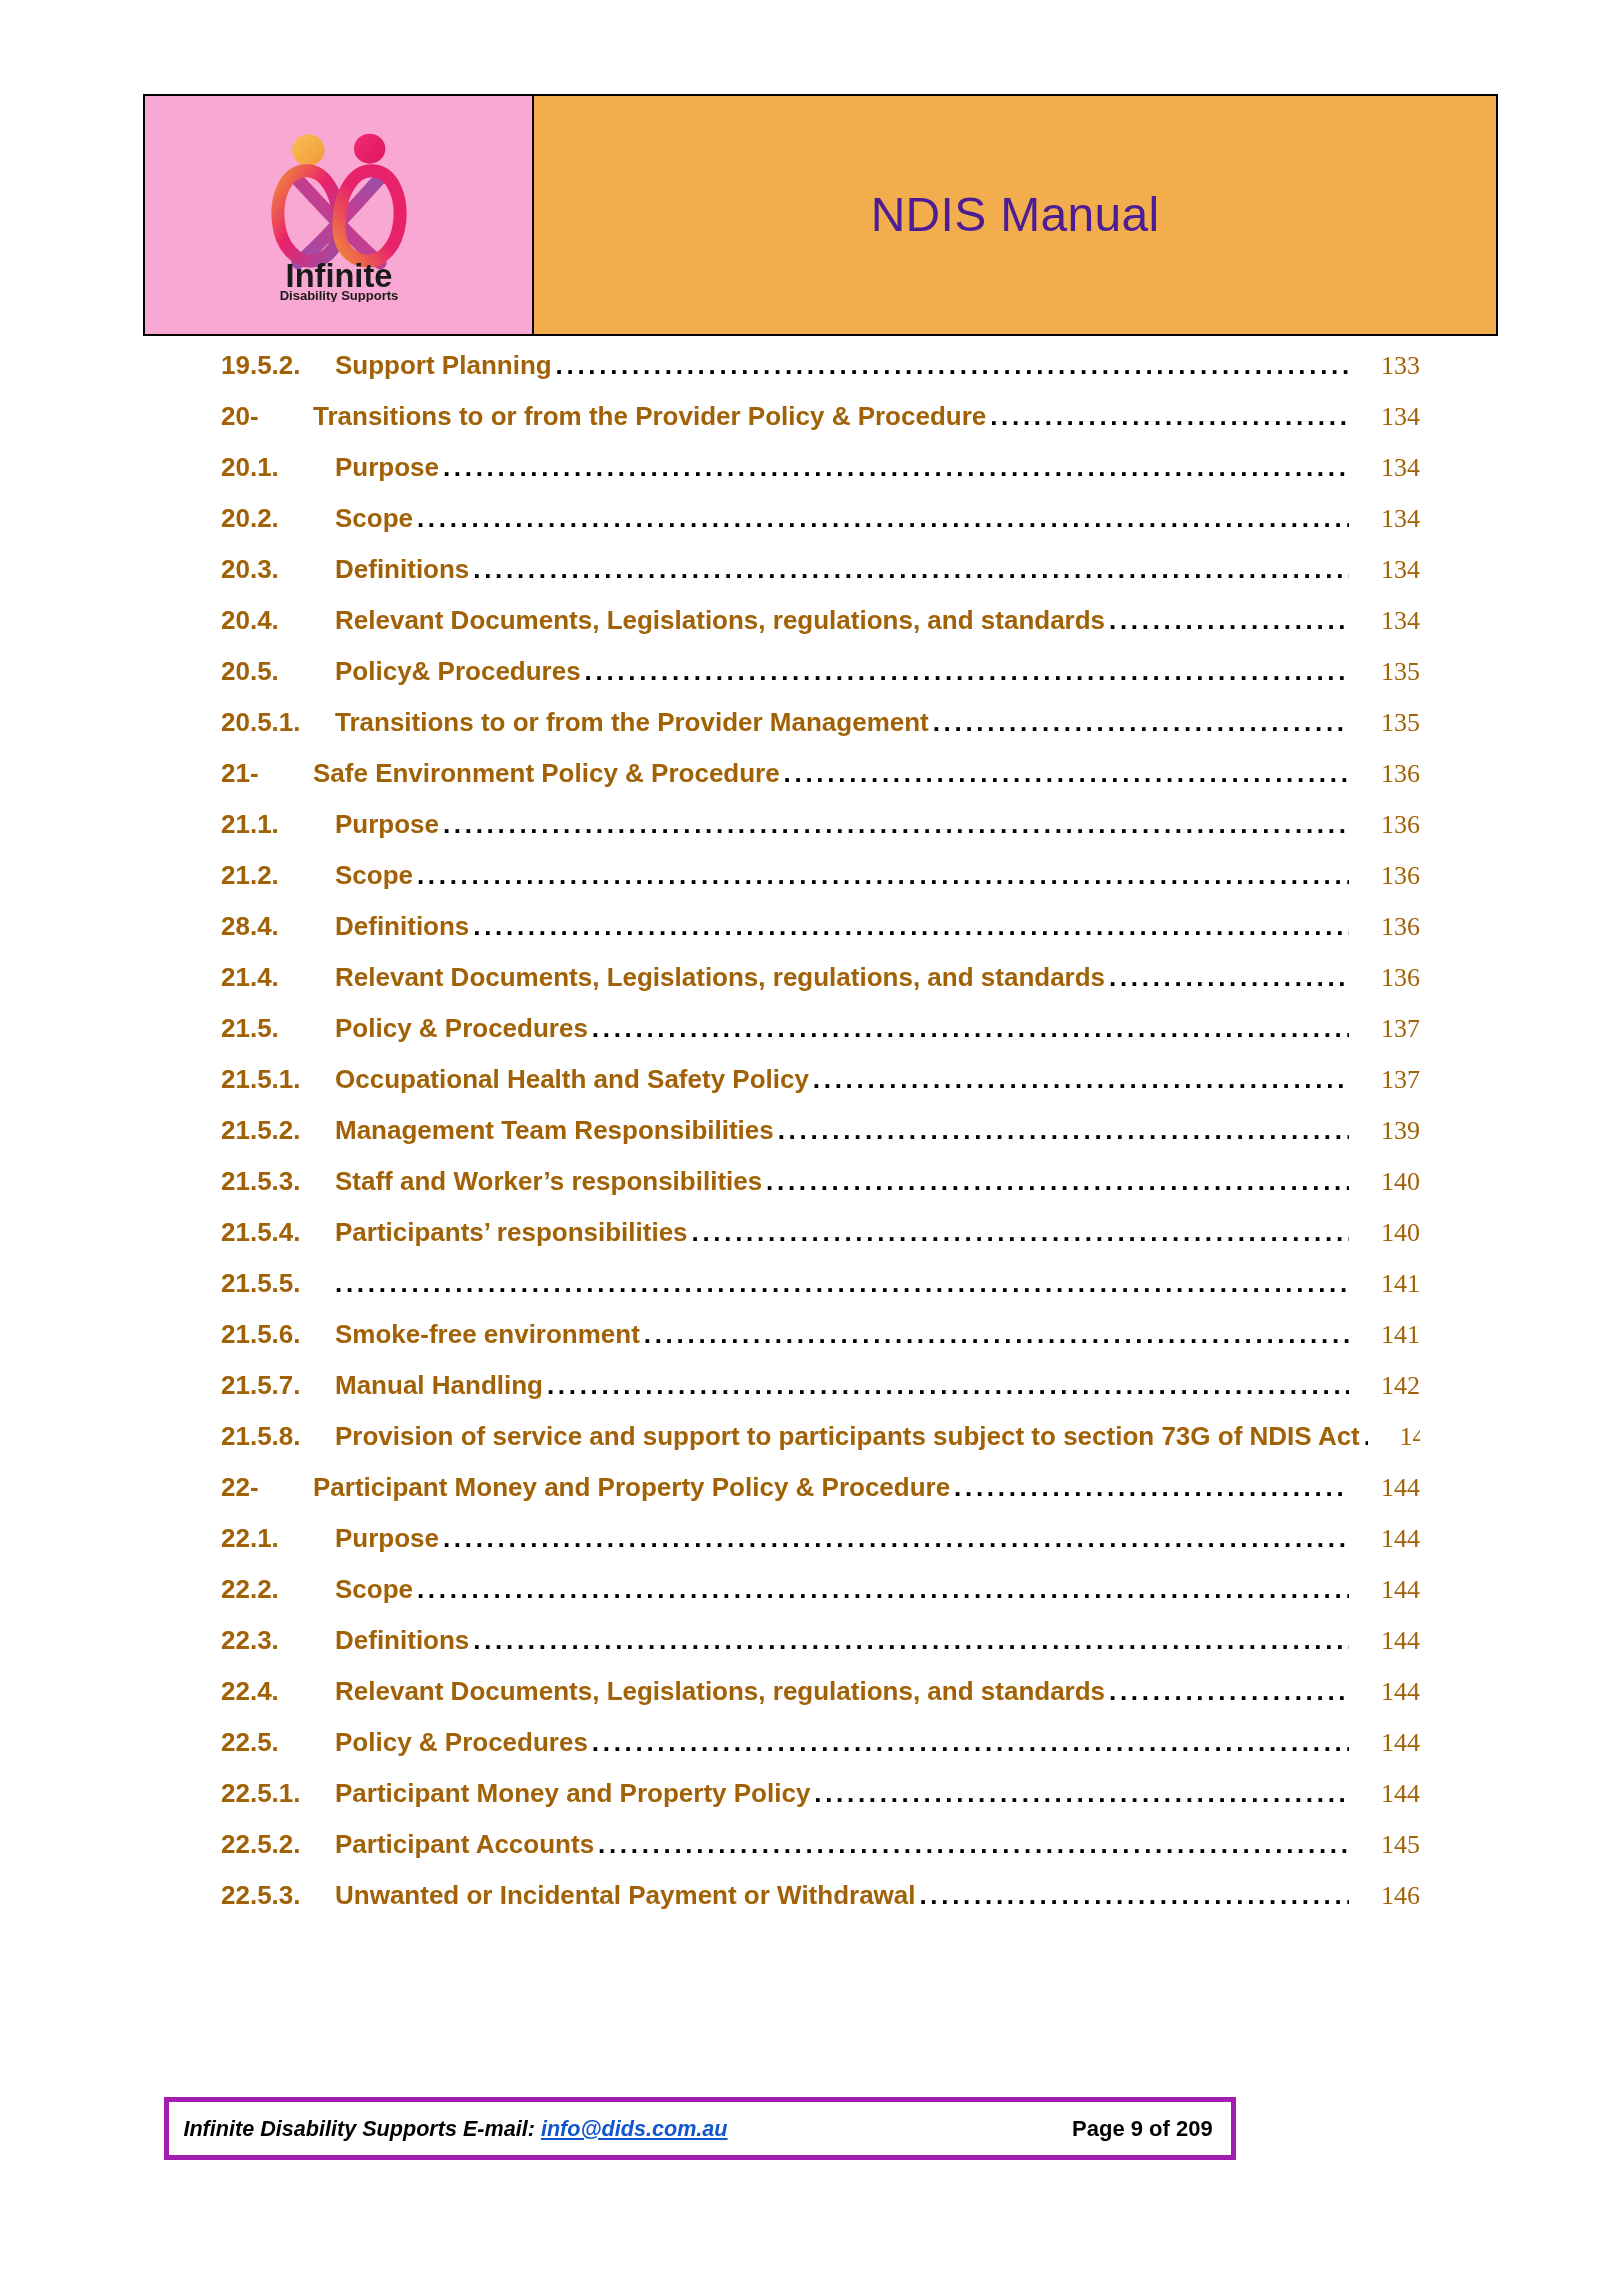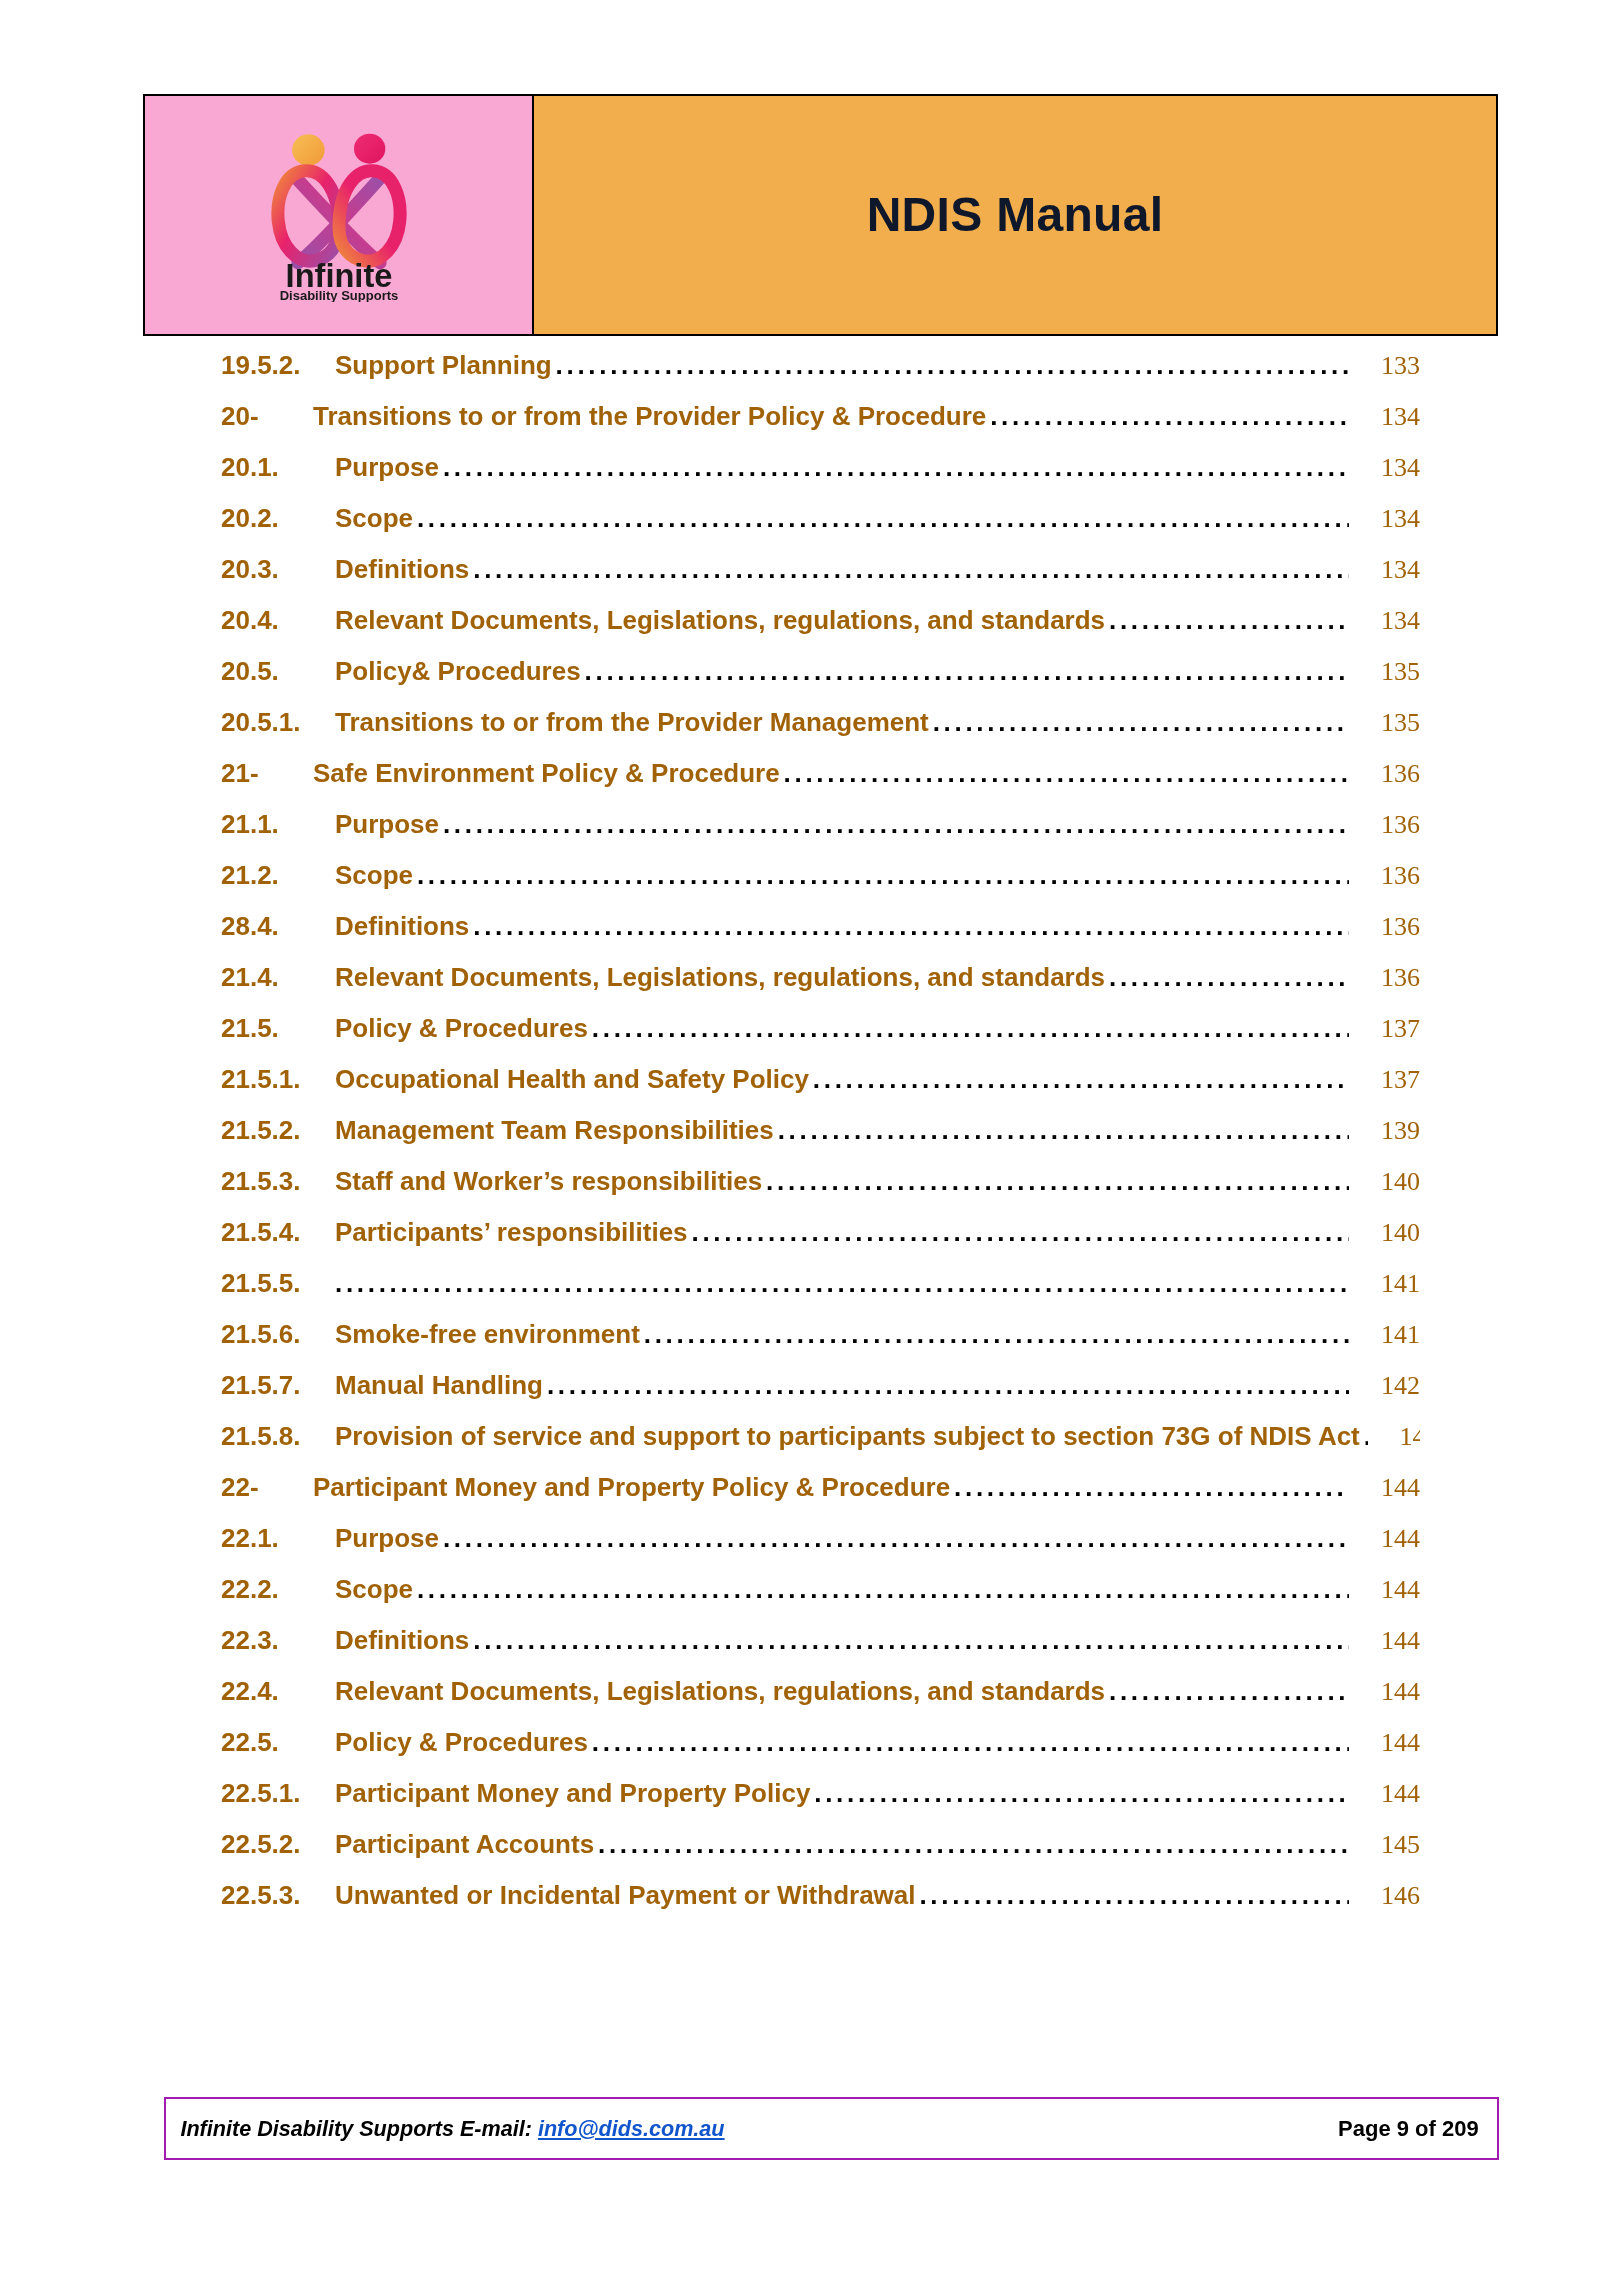--- a/index.html
+++ b/index.html
@@ -42,23 +42,23 @@
     height: 173px;
   }
   #title-cell {
     flex: 1 1 auto;
     background: #F2AE4C;
     display: flex;
     align-items: center;
     justify-content: center;
   }
   #doc-title {
-    color: #0f172a;
+    color: #4c1d95;
     font-size: 48px;
-    font-weight: bold;
+    font-weight: normal;
     letter-spacing: 0.3px;
     line-height: 1;
     white-space: nowrap;
   }
 
   
   #toc {
     position: absolute;
     left: 213px;
     top: 340px;
@@ -112,23 +112,23 @@
     font-weight: normal;
     font-size: 26px;
     font-family: "Liberation Serif", serif;
   }
 
   
   #footer-table {
     position: absolute;
     left: 164px;
     top: 2097px;
-    width: 1335px;
+    width: 1072px;
     height: 63px;
-    border: 2px solid #a21caf;
+    border: 5px solid #a21caf;
     box-sizing: border-box;
     display: flex;
     align-items: center;
     padding: 0 14.4px;
   }
   #footer-left {
     flex: 1 1 auto;
     font-size: 21.6px;
     font-weight: bold;
     font-style: italic;

